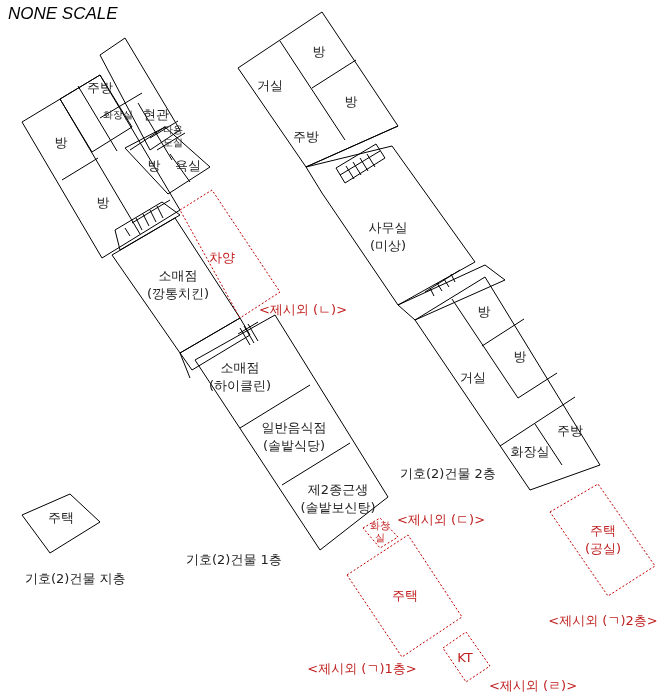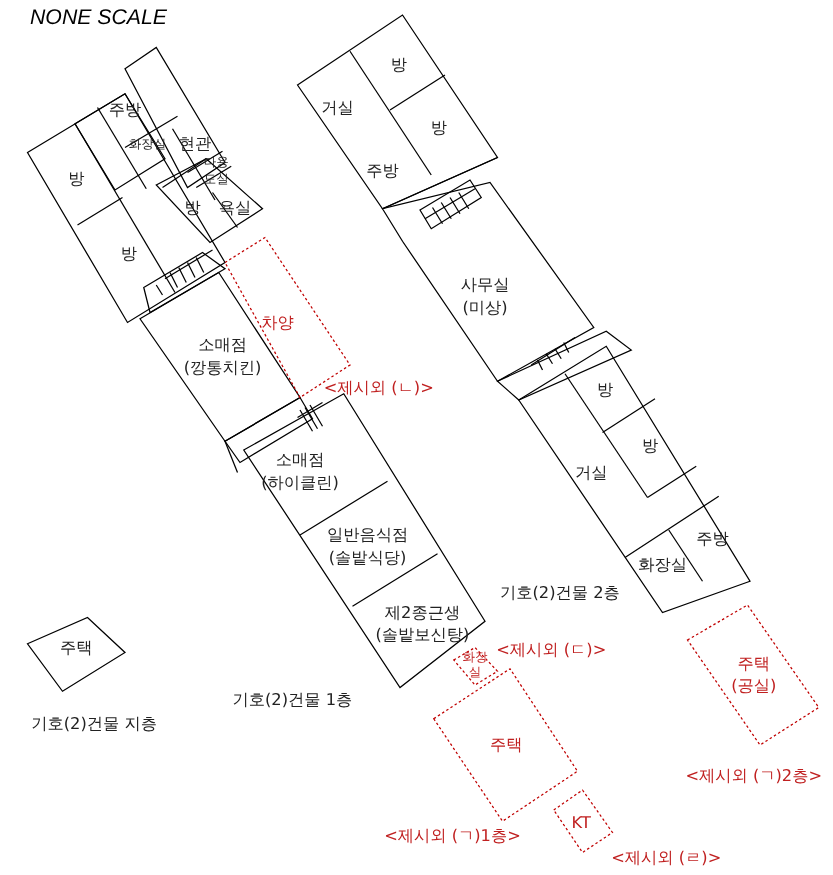--- a/index.html
+++ b/index.html
@@ -6,21 +6,21 @@
   body { width: 666px; height: 700px; position: relative; overflow: hidden;
          font-family: "DejaVu Sans", "Liberation Sans", sans-serif; }
   svg { position: absolute; left: 0; top: 0; }
   .wall { fill: none; stroke: #000; stroke-width: 1; }
   .red { fill: none; stroke: #c00000; stroke-width: 1; stroke-dasharray: 2 2; }
   .t { font-family: "DejaVu Sans", sans-serif; font-size: 13px; fill: #222; text-anchor: middle; }
   .ts { font-family: "DejaVu Sans", sans-serif; font-size: 10px; fill: #222; text-anchor: middle; }
   .tr { font-family: "DejaVu Sans", sans-serif; font-size: 13px; fill: #c02020; text-anchor: middle; }
   .trs { font-family: "DejaVu Sans", sans-serif; font-size: 10px; fill: #c02020; text-anchor: middle; }
   .tl { font-family: "DejaVu Sans", sans-serif; font-size: 13px; fill: #222; }
-  .title { position: absolute; left: 24px; top: 4px; font-family: "Liberation Sans", sans-serif;
+  .title { position: absolute; left: 8px; top: 4px; font-family: "Liberation Sans", sans-serif;
            font-style: italic; font-size: 17px; color: #000; letter-spacing: 0px; }
 </style>
 </head>
 <body>
 
 <div class="title">NONE SCALE</div>
 
 <svg width="666" height="700" viewBox="0 0 666 700">
 
   <g>

